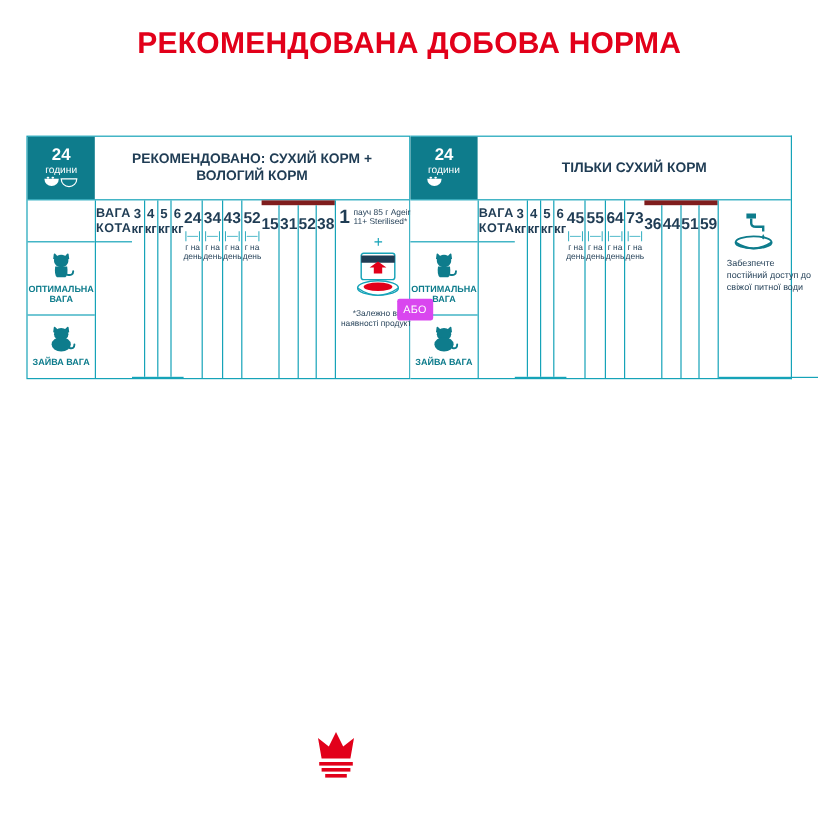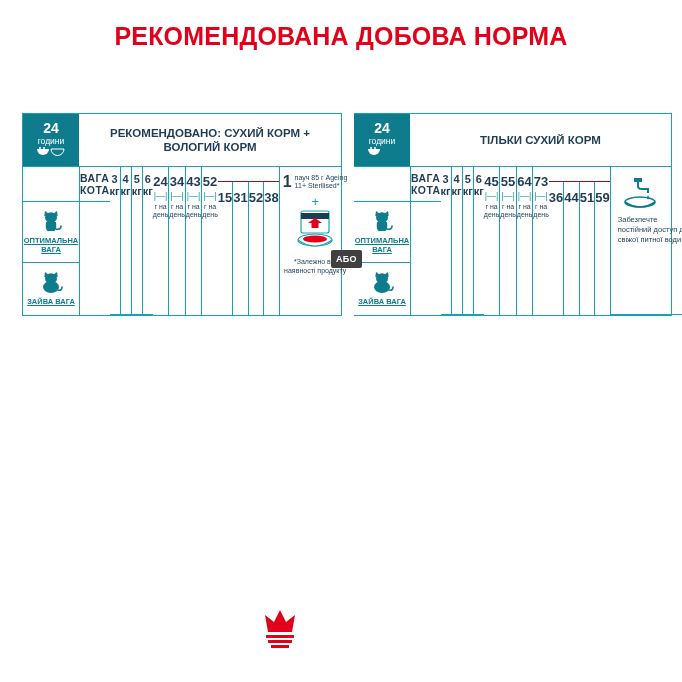--- a/index.html
+++ b/index.html
@@ -29,21 +29,21 @@
     font-weight: bold;
     letter-spacing: 0.2px;
     color: #e2001a;
   }
   .panels {
     position: absolute;
     top: 113px;
     left: 22px;
     width: 638px;
     display: flex;
-    gap: 12px;
+    gap: 0;
   }
   .panel {
     border: 1px solid #16a3b8;
     box-sizing: border-box;
     position: relative;
     background: #ffffff;
   }
   .panel-left { width: 320px; }
   .panel-right { width: 318px; border-left: none; }
 
@@ -106,21 +106,20 @@
     display: flex;
     flex-direction: column;
     align-items: center;
     justify-content: center;
     padding: 6px 2px 8px;
     text-align: center;
     font-size: 7.5px;
     font-weight: bold;
     line-height: 1.15;
     color: #0e7c8c;
-    text-decoration: underline;
   }
   .catcell.first { border-bottom: 1px solid #16a3b8; }
   .cat-ico { margin-bottom: 3px; }
 
   .table {
     flex: 1;
     display: flex;
     flex-direction: row;
   }
   .trow {
@@ -171,21 +170,21 @@
     color: #16a3b8;
     font-size: 9px;
     line-height: 1;
     margin: 3px 0 2px;
   }
   .vcell .per {
     font-size: 7px;
     line-height: 1.1;
     color: #1f3c54;
   }
-  .vrow.second { border-top: 1px solid #7f1d1d; margin-top: 14px; }
+  .vrow.second { border-top: 4px solid #7f1d1d; }
   .vrow.second .vcell { padding: 9px 0 10px; }
 
   
   .pouch {
     width: 72px;
     flex: 0 0 72px;
     border-left: 1px solid #16a3b8;
     display: flex;
     flex-direction: column;
     align-items: center;
@@ -218,24 +217,24 @@
     margin: 4px 0 1px;
     line-height: 1;
   }
   .pouch-note {
     font-size: 7px;
     line-height: 1.25;
     margin-top: 5px;
     color: #1f3c54;
   }
   .abo-badge {
-    background: #404040;
+    background: #d946ef;
     color: #fff;
     font-size: 9px;
-    font-weight: bold;
+    font-weight: normal;
     padding: 4px 5px;
     border-radius: 2px;
     letter-spacing: 0.3px;
   }
   
   .info {
     width: 88px;
     flex: 0 0 88px;
     border-left: 1px solid #16a3b8;
     display: flex;

